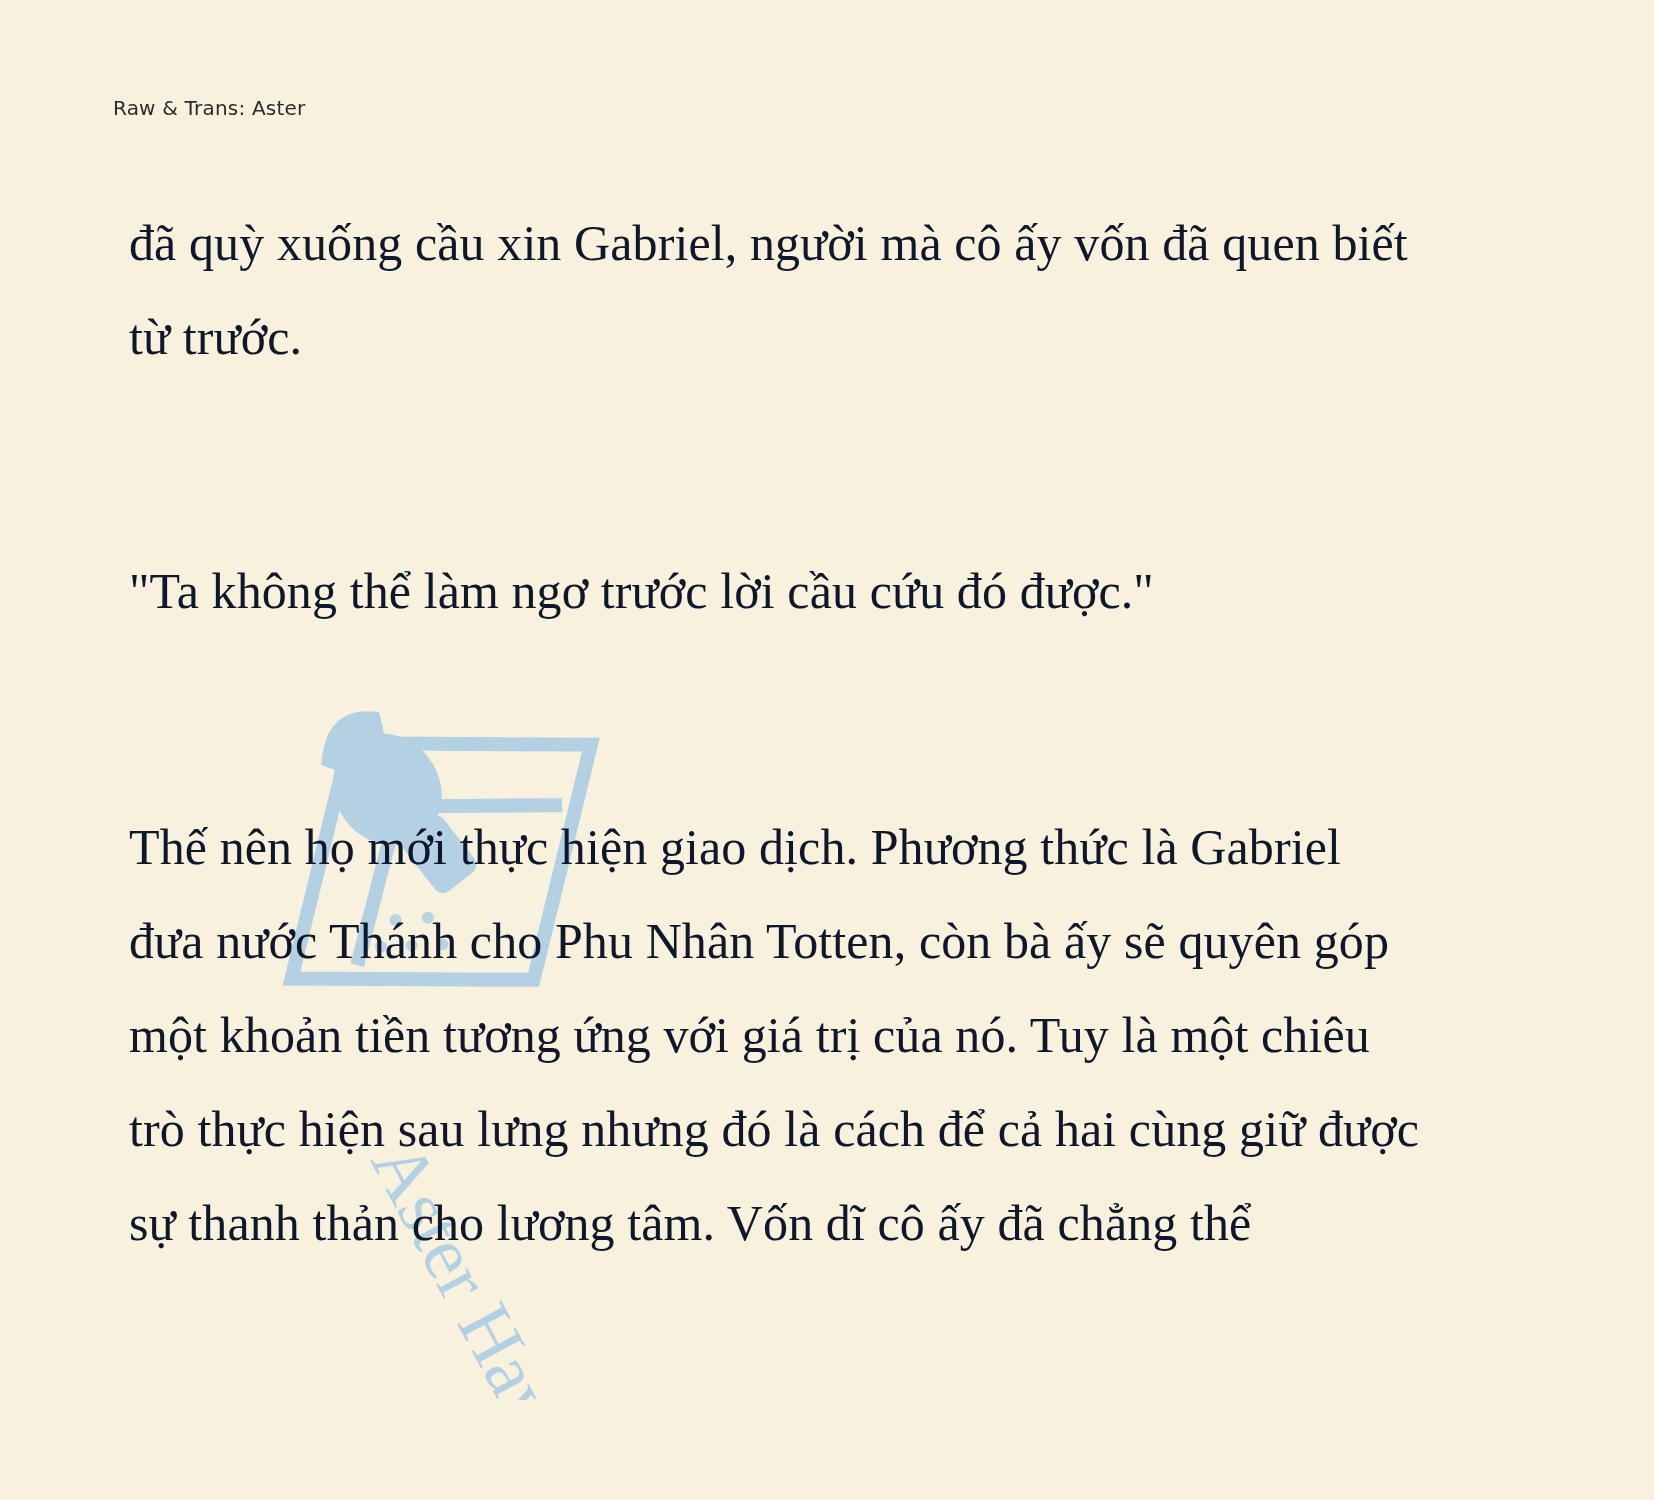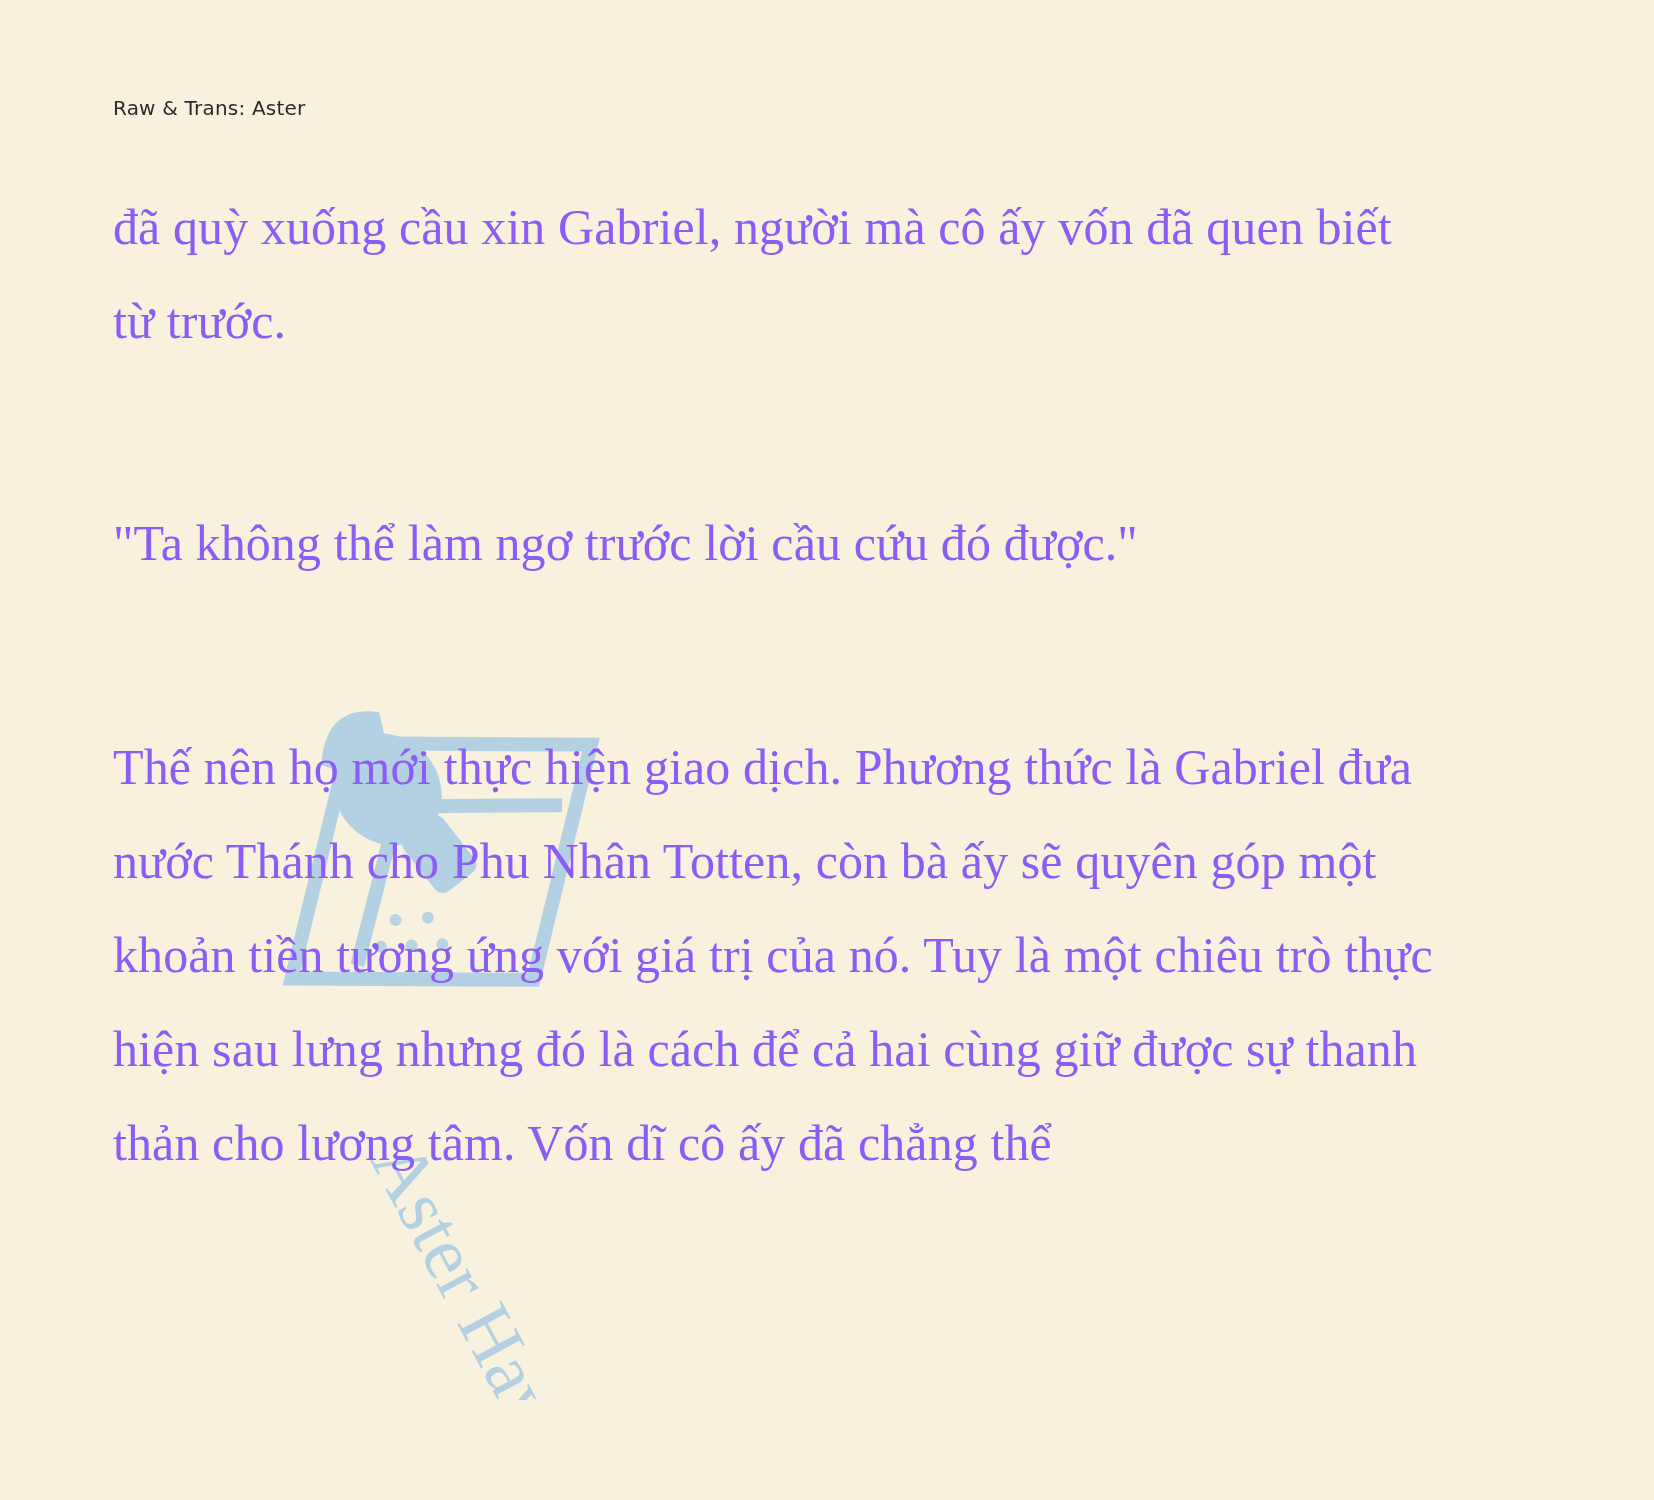--- a/index.html
+++ b/index.html
@@ -52,22 +52,22 @@
   .content {
     position: absolute;
     left: 113px;
     top: 180px;
     width: 1330px;
   }
 
   .para {
     font-size: 50px;
     line-height: 1.88;
-    color: #8b5cf6;
-    margin: 0;
+    color: #0f172a;
+    margin: 16px;
     letter-spacing: 0.1px;
     font-family: "Liberation Serif", serif;
   }
 
   .gap-1 { height: 128px; }
   .gap-2 { height: 130px; }
 </style>
 </head>
 <body>
 

